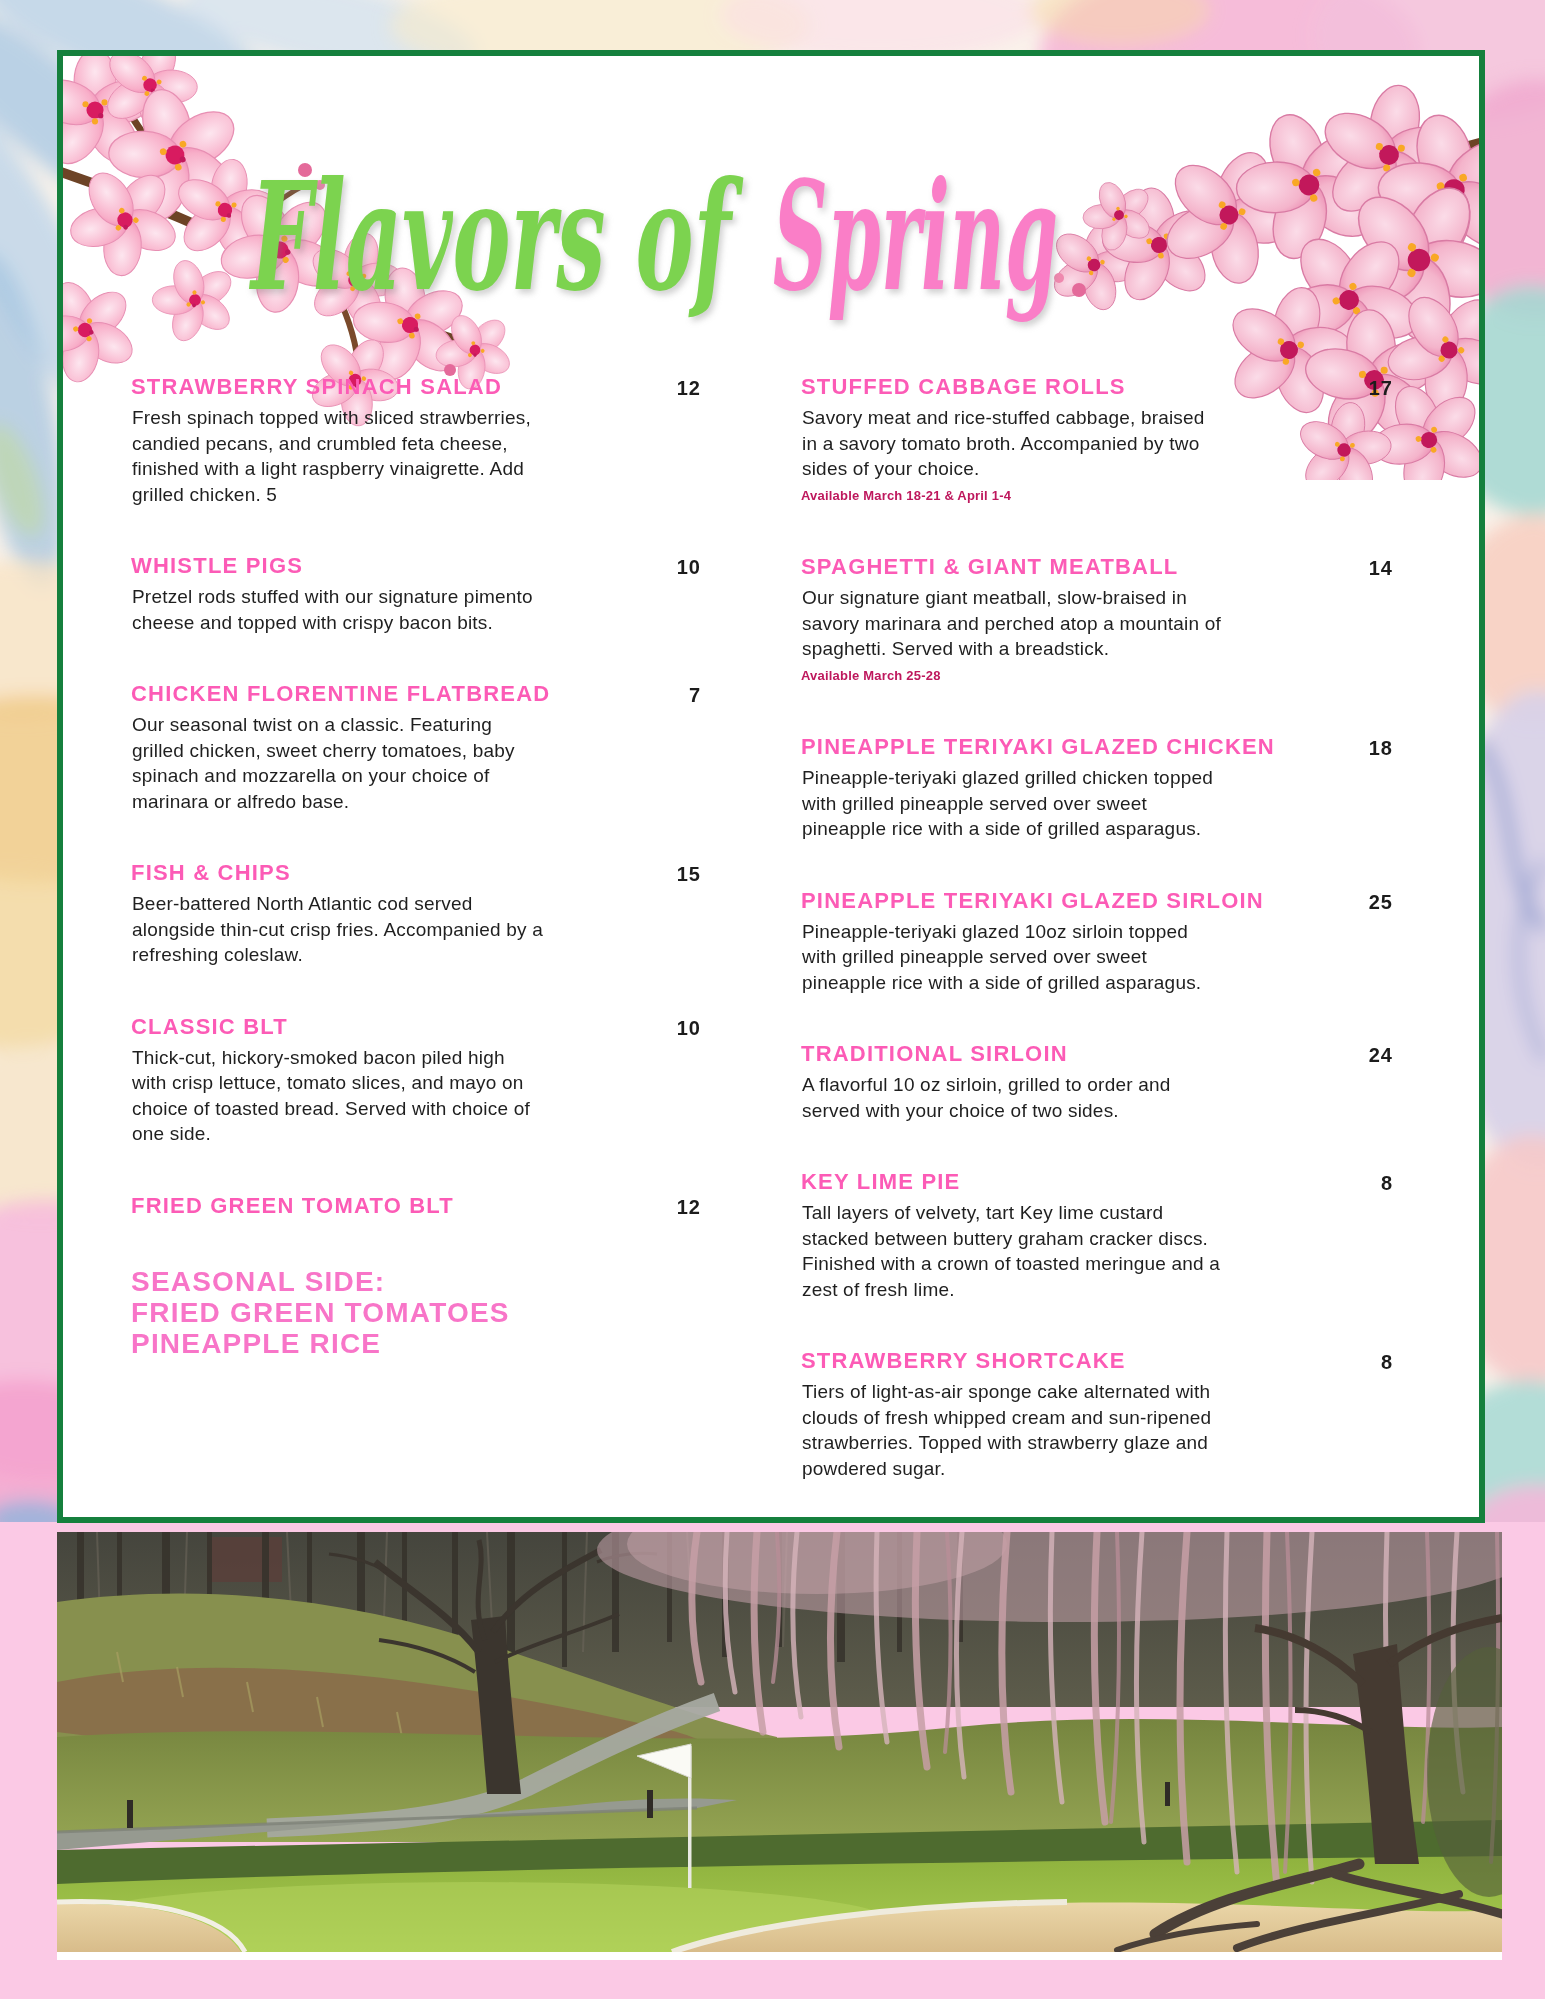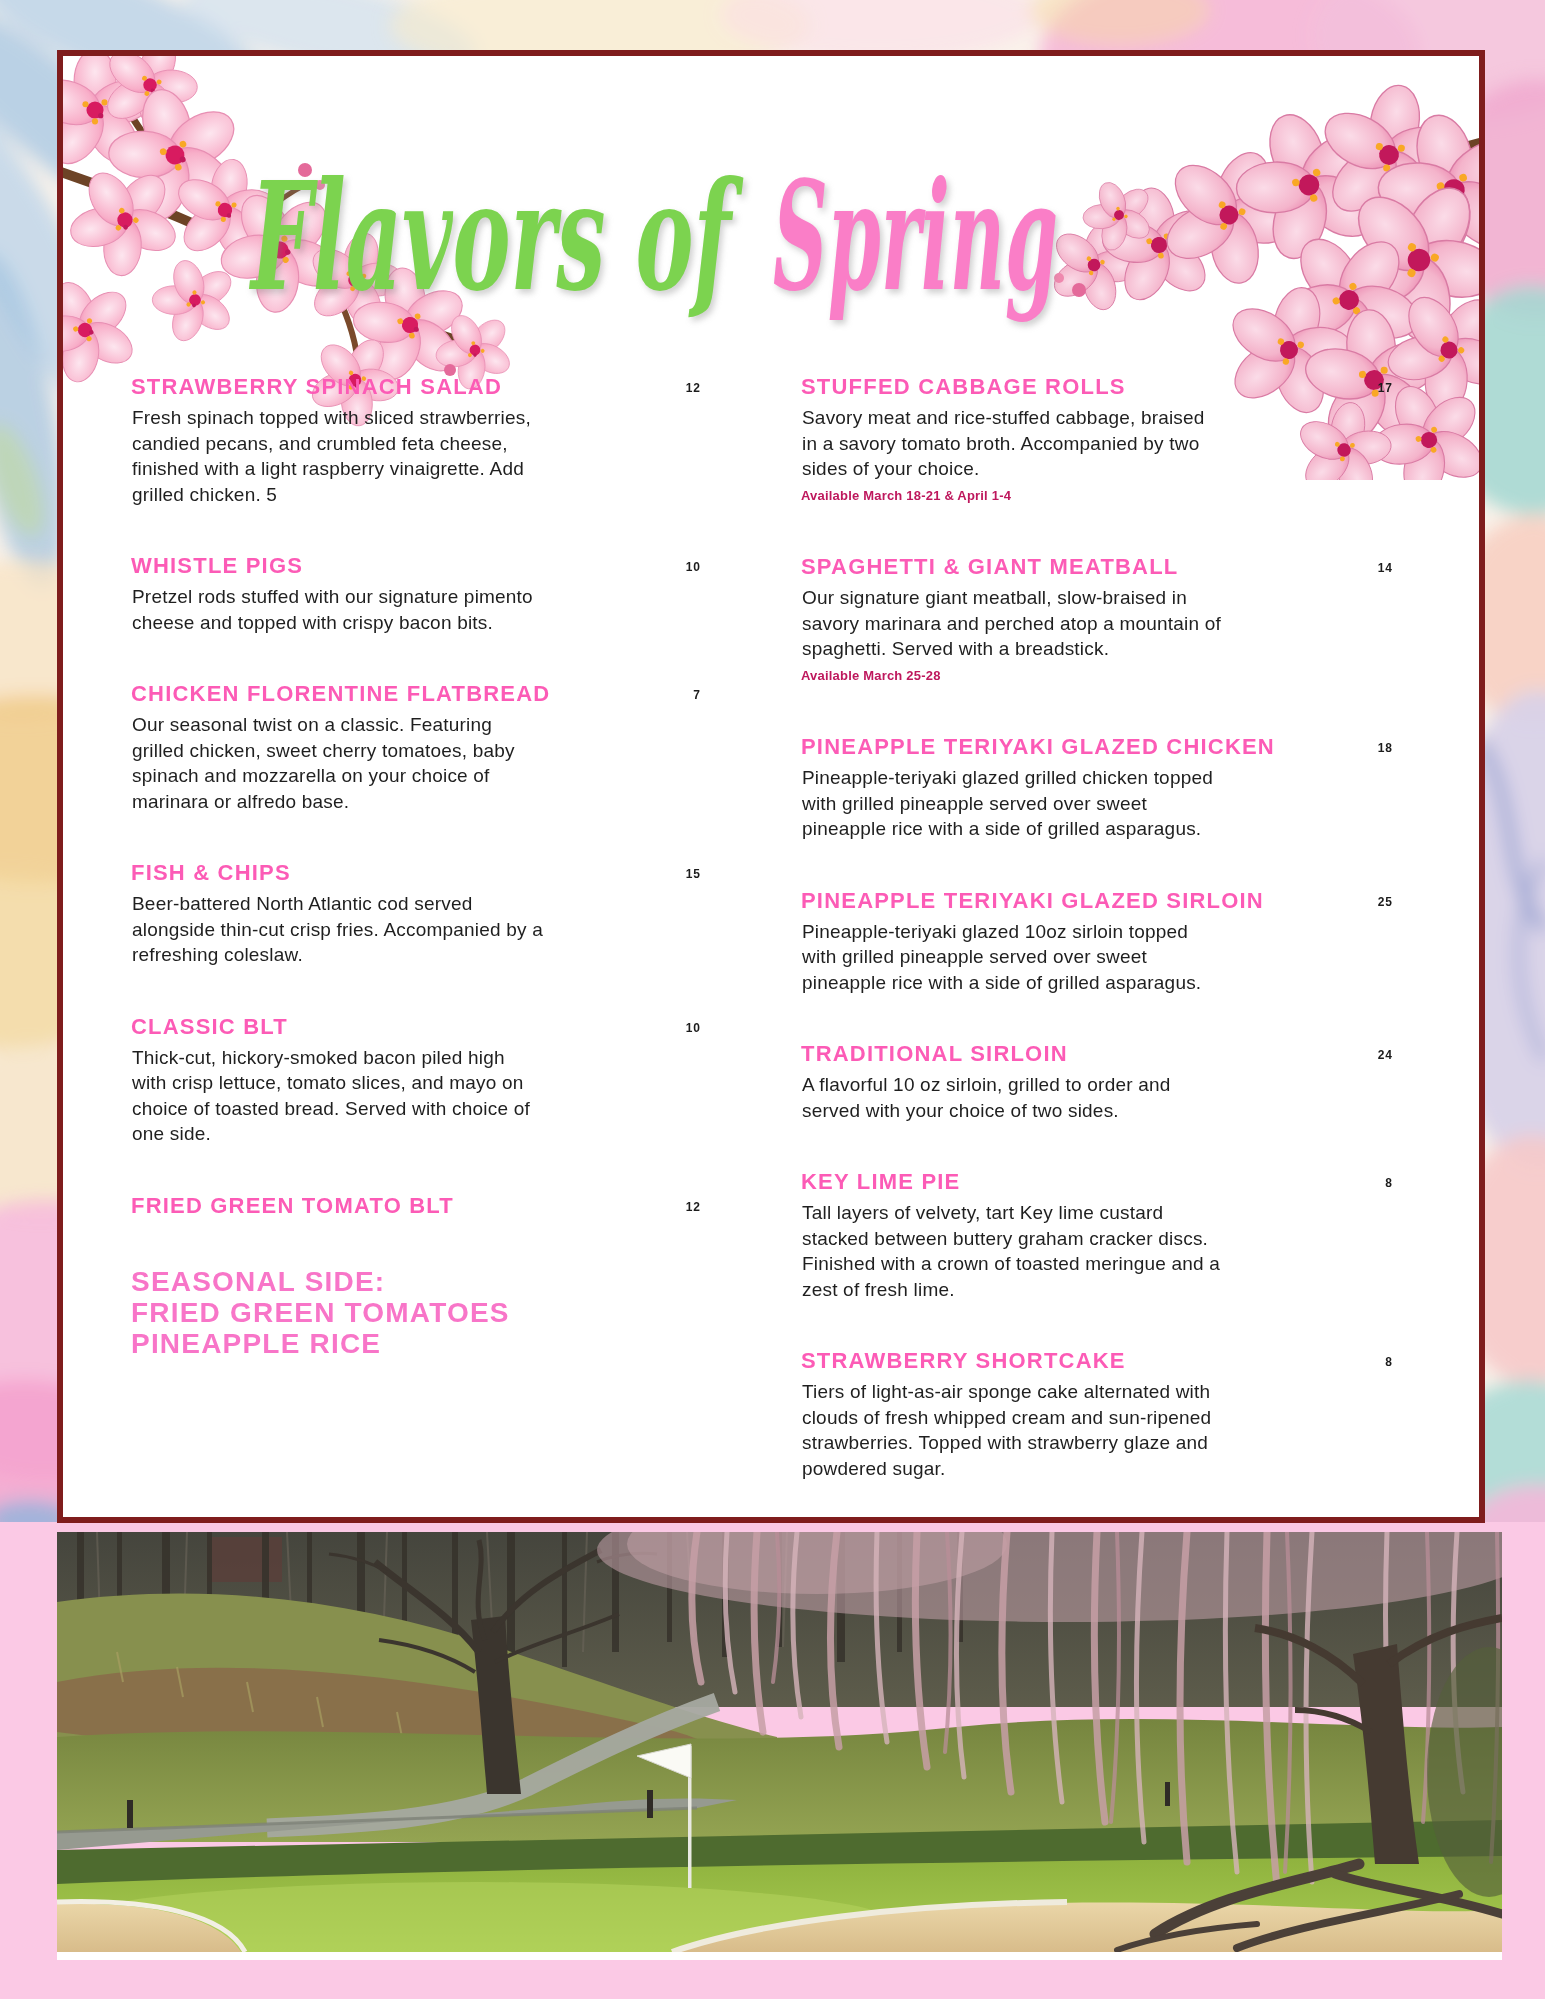--- a/index.html
+++ b/index.html
@@ -8,39 +8,39 @@
     background:#faf3eb;
     font-family:"Liberation Sans",sans-serif;
   }
   
   #bg-watercolor{position:absolute;left:0;top:0;width:1545px;height:1999px;}
   
   .pink-band{position:absolute;left:0;top:1522px;width:1545px;height:477px;background:#fbc9e5;}
   
   .card{
     position:absolute;left:57px;top:50px;width:1428px;height:1473px;
-    background:#ffffff;border:6px solid #7f1d1d;box-sizing:border-box;overflow:hidden;
+    background:#ffffff;border:6px solid #15803d;box-sizing:border-box;overflow:hidden;
   }
   .blossom-svg{position:absolute;pointer-events:none;}
   #blossom-left{left:-8px;top:-6px;}
   #blossom-right{right:-10px;top:-6px;}
   #title-svg{position:absolute;left:150px;top:48px;}
   
   .menu{position:absolute;left:68px;top:318px;display:flex;column-gap:100px;}
   .col{display:block;}
   .col-left{width:570px;}
   .col-right{width:592px;}
   .item{margin-bottom:46px;position:relative;}
   .item-head{display:flex;justify-content:space-between;align-items:flex-start;margin-bottom:4px;text-align:right;}
   .item-name{
     margin:0;font-size:22px;line-height:26px;font-weight:bold;letter-spacing:1.2px;
     color:#fc5bb6;
   }
   .item-price{
-    font-size:12px;line-height:26px;font-weight:bold;color:#1c1c1c;letter-spacing:1px;
+    font-size:20px;line-height:26px;font-weight:bold;color:#1c1c1c;letter-spacing:1px;
     padding-top:1px;white-space:nowrap;
   }
   .item-desc{margin:1px;font-size:19px;line-height:25.5px;color:#1f1f1f;letter-spacing:0.2px;}
   .col-left .item-desc{max-width:412px;}
   .col-right .item-desc{max-width:420px;}
   .item-note{margin:0;font-size:13px;line-height:25.5px;font-weight:bold;color:#be185d;letter-spacing:0.2px;}
   .seasonal{margin-top:2px;}
   .seasonal-line{
     font-size:28px;line-height:31px;font-weight:bold;letter-spacing:1.2px;color:#f875c8;
   }

